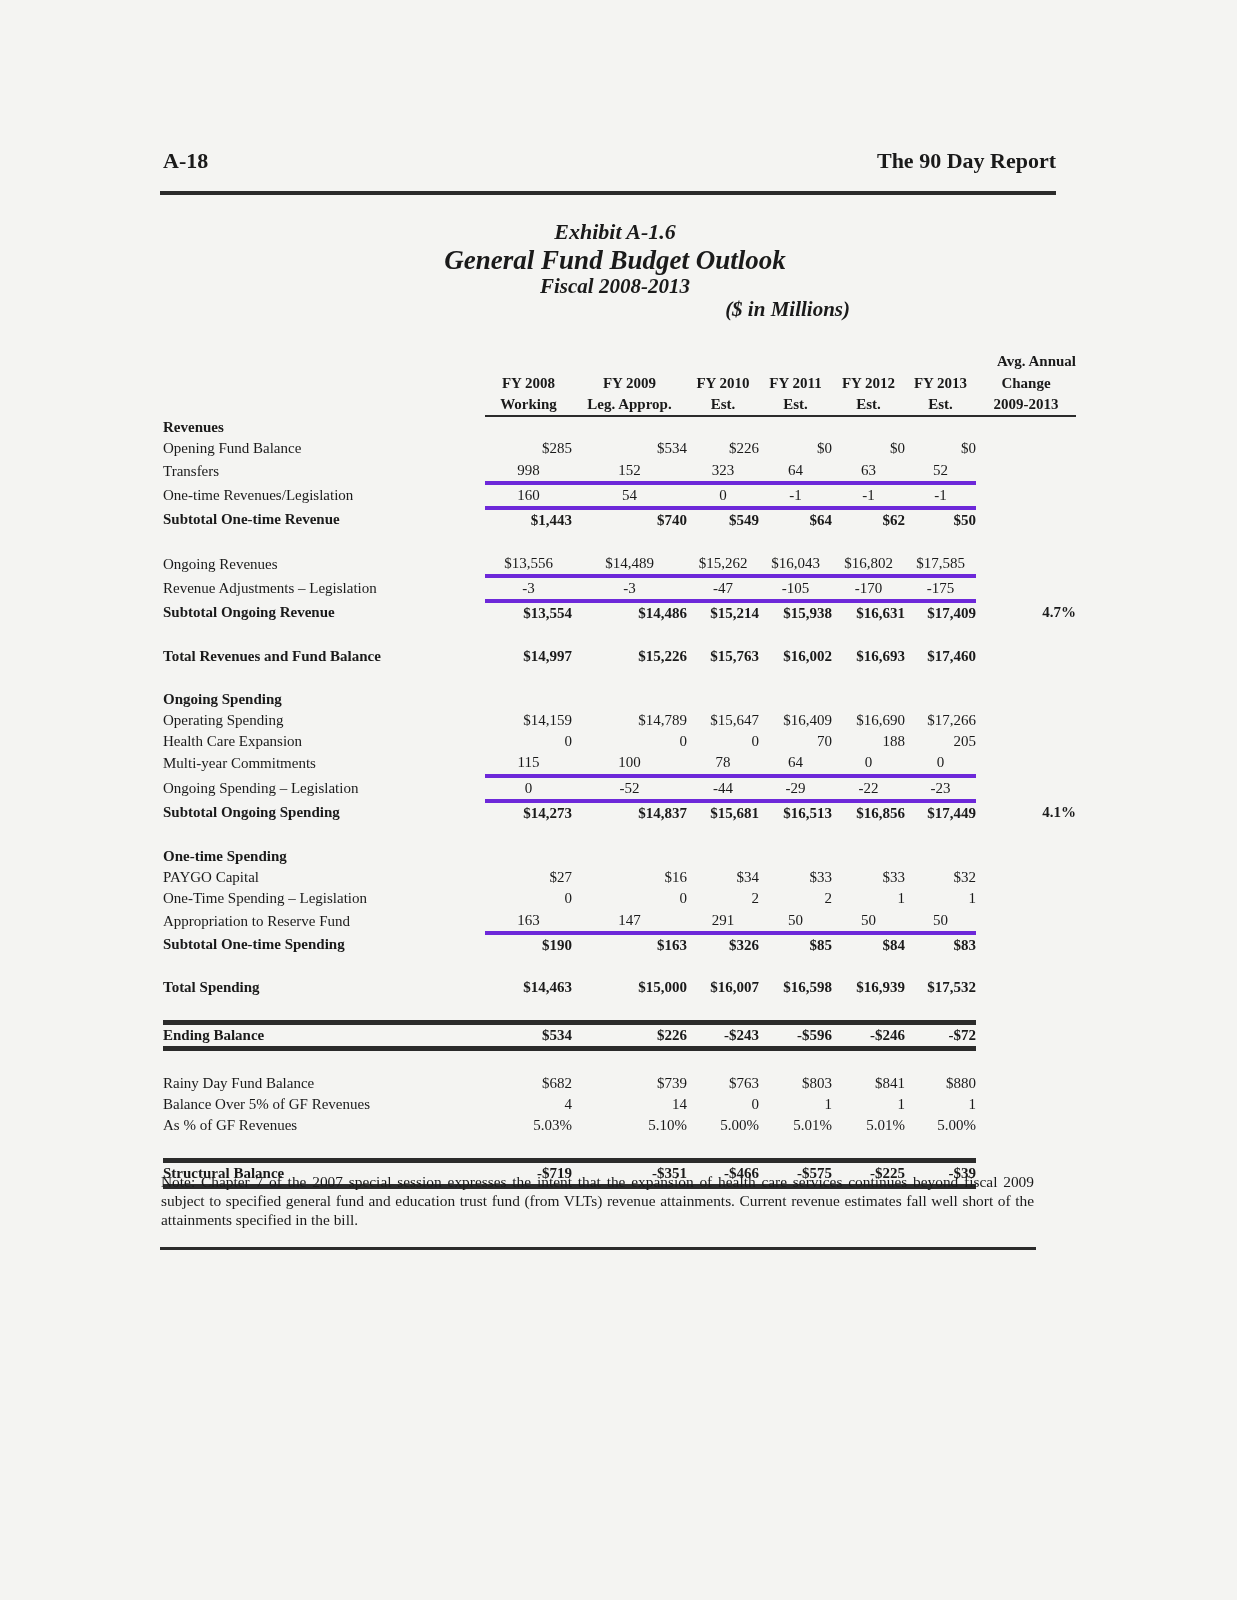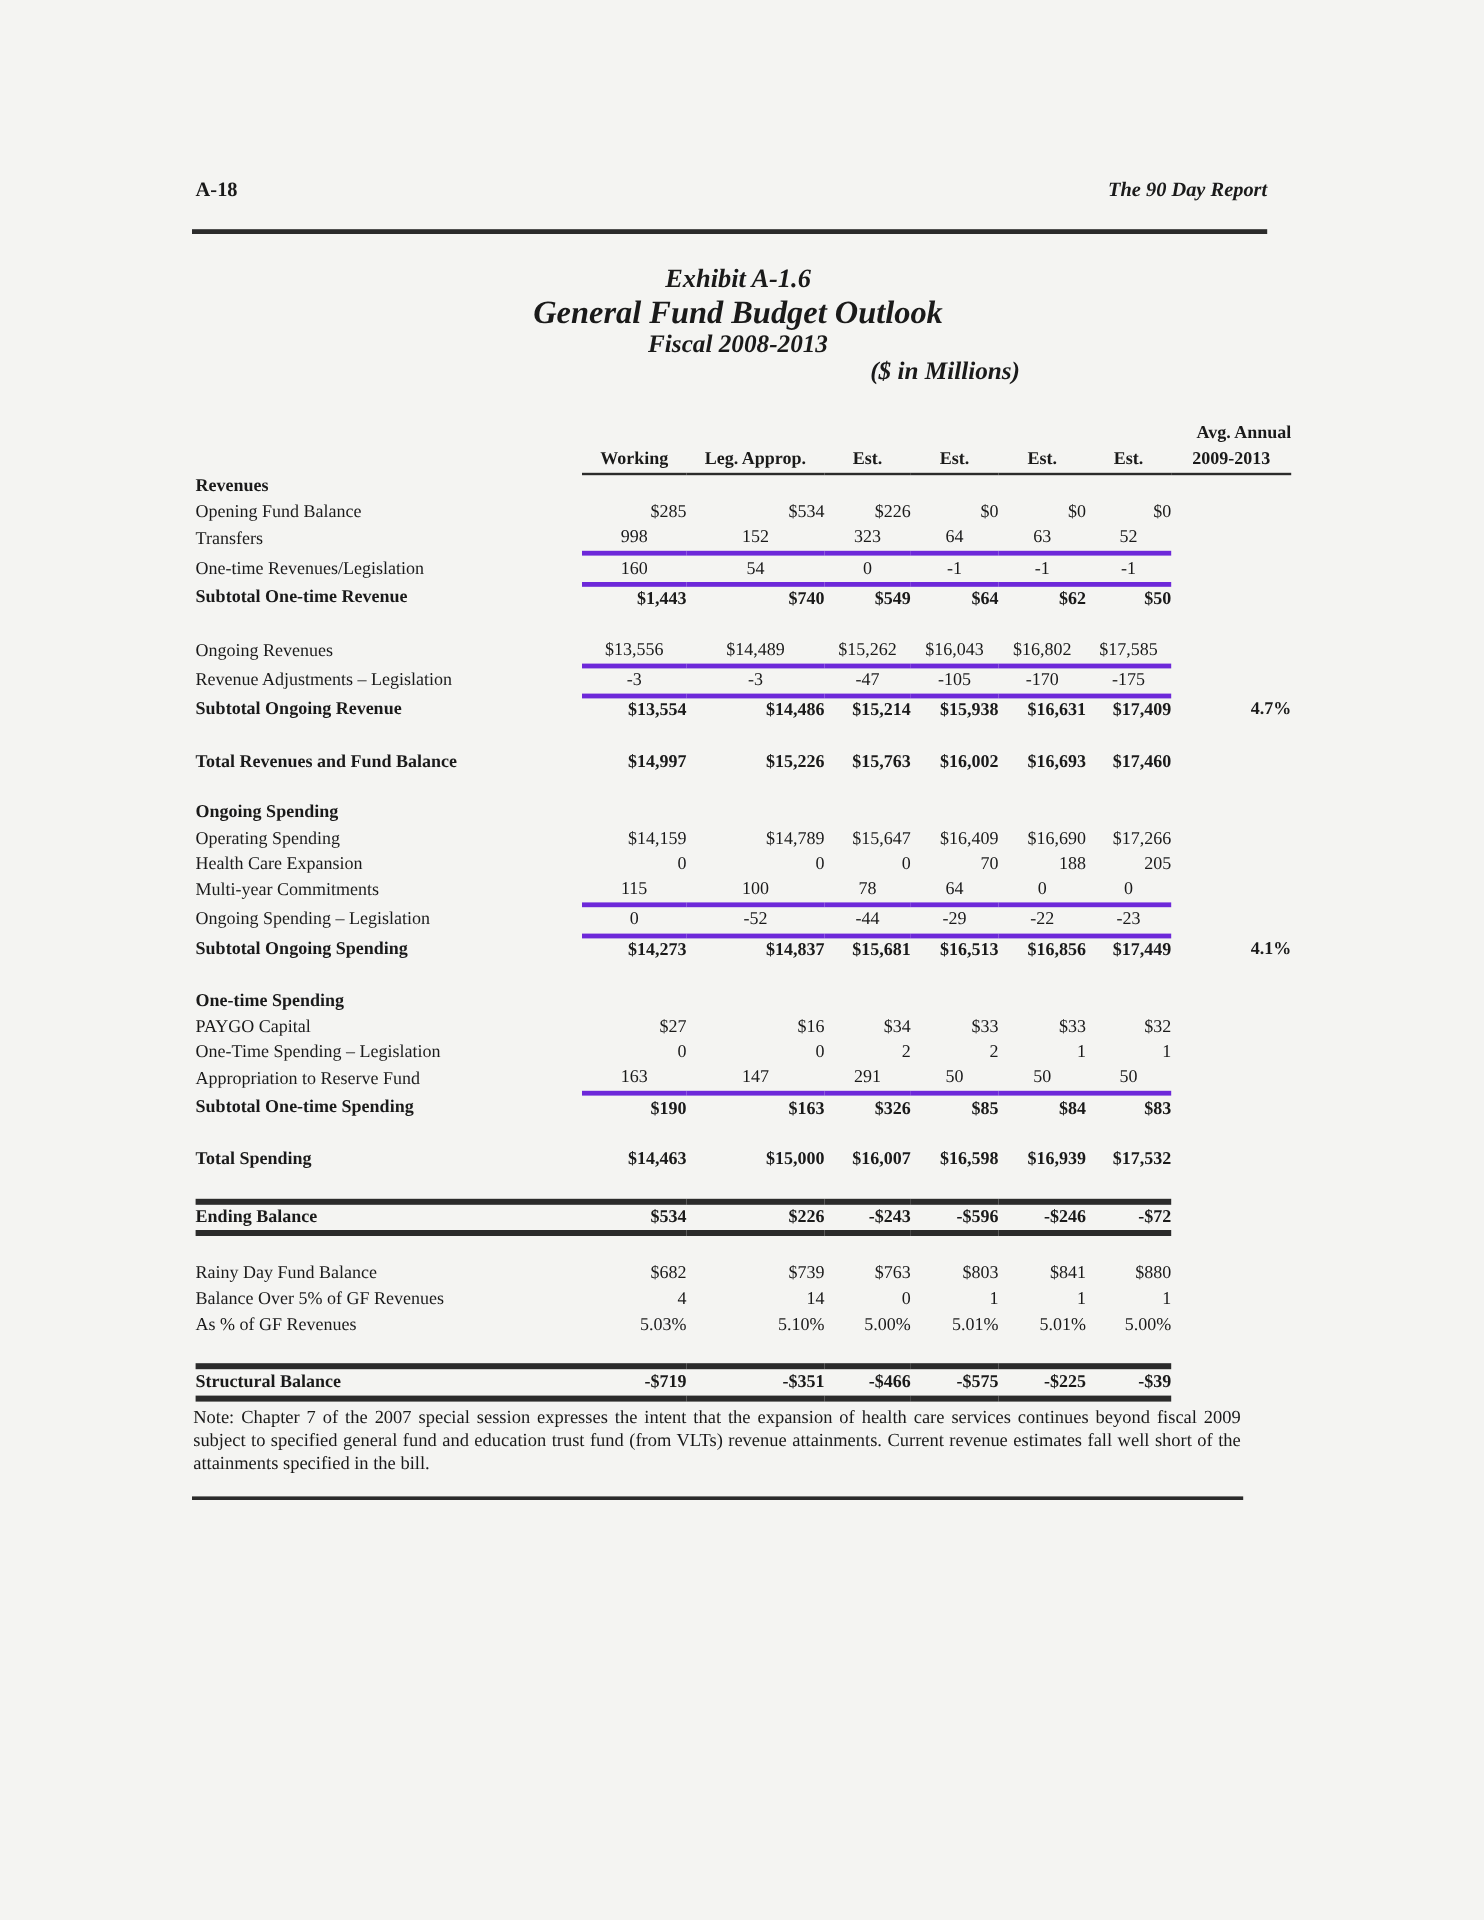--- a/index.html
+++ b/index.html
@@ -7,23 +7,23 @@
     width: 1237px; height: 1600px;
     background: #f4f4f2;
     font-family: "Liberation Serif", "DejaVu Serif", serif;
     color: #1a1a1a;
     position: relative;
     overflow: hidden;
   }
   .page-header {
     position: absolute; left: 163px; top: 148px; width: 893px;
     display: flex; justify-content: space-between; align-items: baseline;
-    font-weight: bold; font-size: 17px;
-  }
-  .page-header .report { font-style: italic; }
+    font-weight: bold; font-size: 22px;
+  }
+  .page-header .report { }
   .rule-top {
     position: absolute; left: 160px; top: 191px; width: 896px; height: 4px;
     background: #2b2b2b;
   }
   .titles {
     position: absolute; left: 380px; top: 220px; width: 470px;
     text-align: center; font-weight: bold; line-height: 1.12; font-style: italic;
   }
   .titles .t1 { font-size: 22px; }
   .titles .t2 { font-size: 27px; text-align: center; }
@@ -92,20 +92,30 @@
     <tr>
       <th></th>
         <th></th>
         <th></th>
         <th></th>
         <th></th>
         <th></th>
         <th></th>
       <th style="text-align:right">Avg. Annual</th>
     </tr>
+    <tr>
+      <th></th>
+      <th>FY 2008</th>
+      <th>FY 2009</th>
+      <th>FY 2010</th>
+      <th>FY 2011</th>
+      <th>FY 2012</th>
+      <th>FY 2013</th>
+      <th>Change</th>
+    </tr>
     <tr class="hdr-line">
       <th></th>
       <th class="yr">Working</th>
       <th class="yr">Leg. Approp.</th>
       <th class="yr">Est.</th>
       <th class="yr">Est.</th>
       <th class="yr">Est.</th>
       <th class="yr">Est.</th>
       <th class="yr">2009-2013</th>
     </tr>

